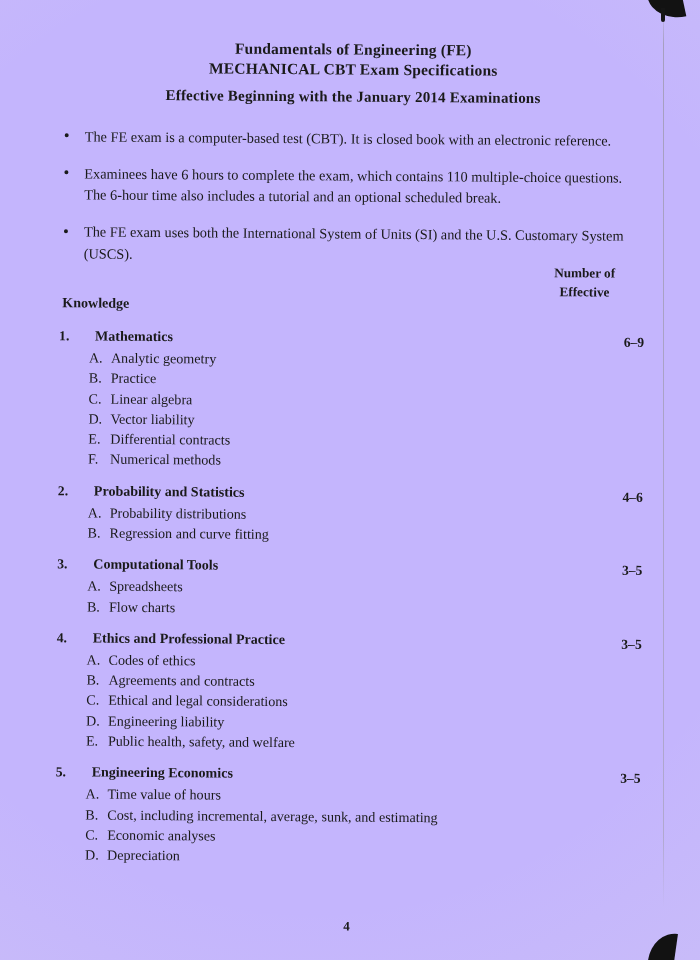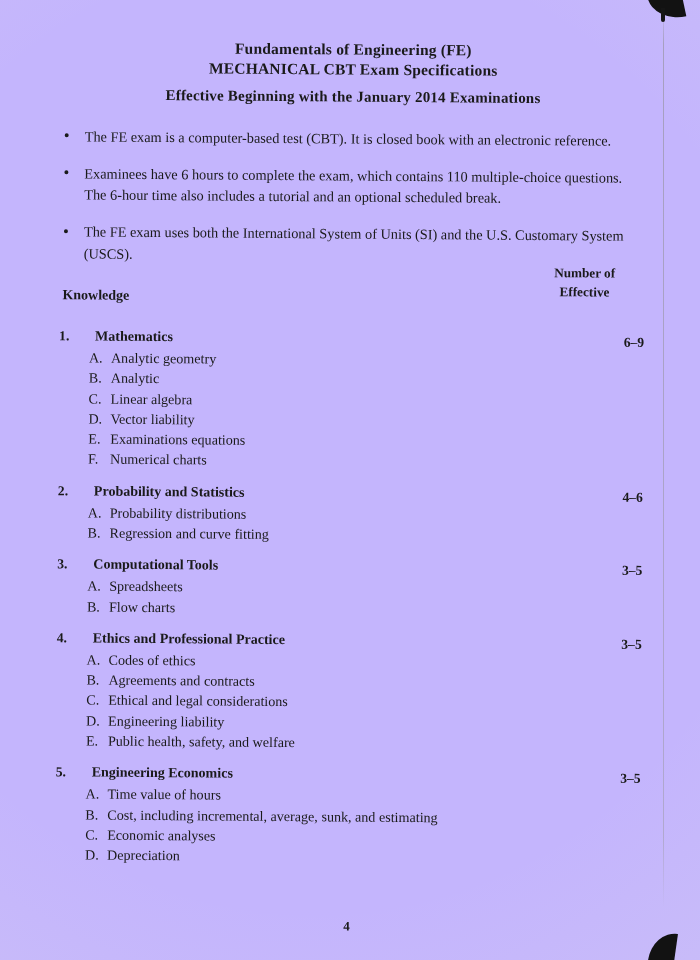--- a/index.html
+++ b/index.html
@@ -128,21 +128,21 @@
     top: 0.5em;
     width: 4px;
     height: 4px;
     background: #1a1a1a;
     border-radius: 50%;
   }
 
   
   #col-head-knowledge {
     position: absolute;
-    top: 289px;
+    top: 297px;
     left: 61px;
     font-size: 14px;
     font-weight: bold;
     font-family: Liberation Serif, serif;
   }
   #col-head-questions {
     position: absolute;
     top: 262px;
     left: 523px;
     width: 120px;
@@ -251,25 +251,25 @@
 
     <div id="sections">
         <div class="section">
           <div class="section-head">
             <span class="section-num">1.</span>
             <span class="section-title">Mathematics</span>
             <span class="section-count">6–9</span>
           </div>
           <ul class="topic-list">
             <li class="topic-item"><span class="topic-letter">A.</span><span>Analytic geometry</span></li>
-            <li class="topic-item"><span class="topic-letter">B.</span><span>Analytic</span></li>
+            <li class="topic-item"><span class="topic-letter">B.</span><span>Practice</span></li>
             <li class="topic-item"><span class="topic-letter">C.</span><span>Linear algebra</span></li>
             <li class="topic-item"><span class="topic-letter">D.</span><span>Vector liability</span></li>
-            <li class="topic-item"><span class="topic-letter">E.</span><span>Examinations equations</span></li>
-            <li class="topic-item"><span class="topic-letter">F.</span><span>Numerical charts</span></li>
+            <li class="topic-item"><span class="topic-letter">E.</span><span>Differential contracts</span></li>
+            <li class="topic-item"><span class="topic-letter">F.</span><span>Numerical methods</span></li>
           </ul>
         </div>
         <div class="section">
           <div class="section-head">
             <span class="section-num">2.</span>
             <span class="section-title">Probability and Statistics</span>
             <span class="section-count">4–6</span>
           </div>
           <ul class="topic-list">
             <li class="topic-item"><span class="topic-letter">A.</span><span>Probability distributions</span></li>

